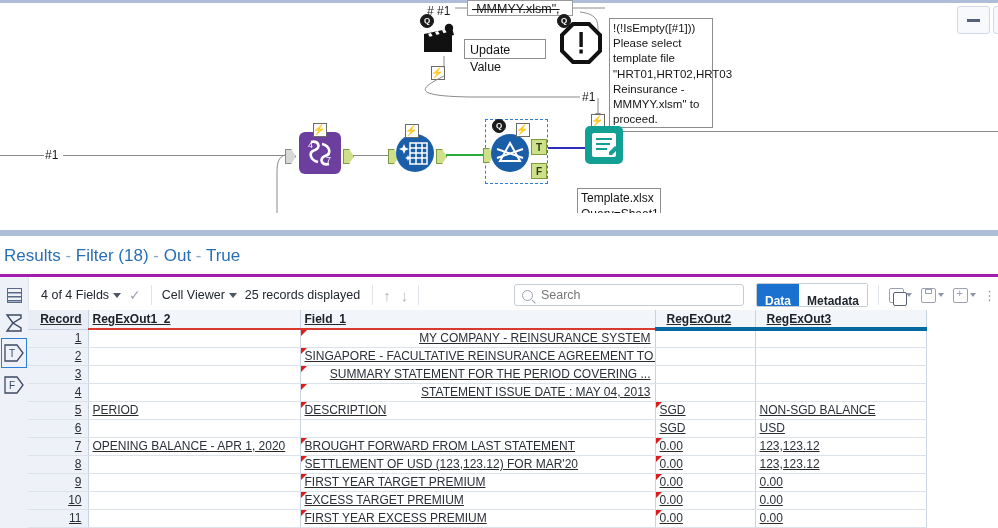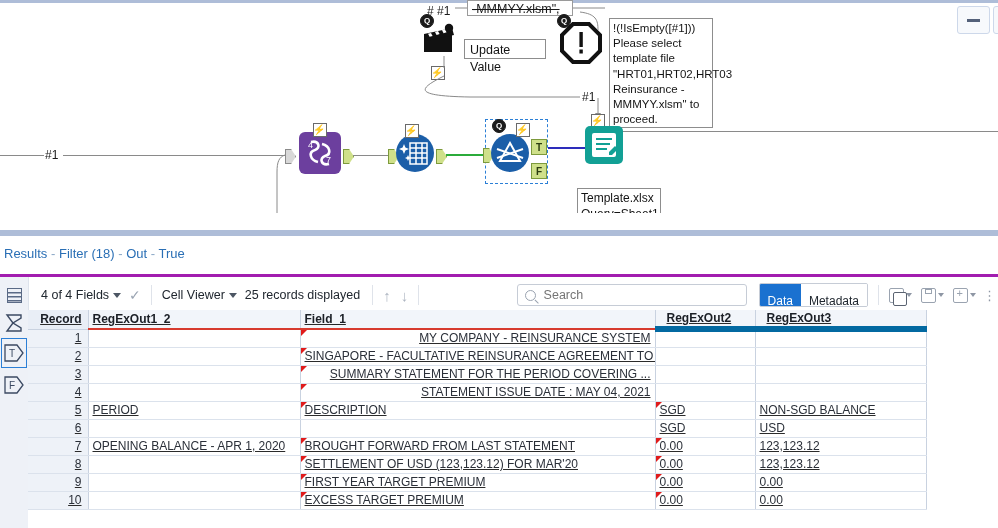--- a/index.html
+++ b/index.html
@@ -72,21 +72,21 @@
   }
 
   .sel-dash{position:absolute;border:1px dashed #2b7fd6;}
 
   
   .divider{position:absolute;left:0;top:230px;width:998px;height:6px;background:#aebdd8;}
   .results{position:absolute;left:0;top:236px;width:998px;height:292px;background:#fff;}
 
   .results-title{
     position:absolute;left:0;top:10px;height:18px;padding-left:4px;
-    font-size:13px;color:#2a6fb5;
+    font-size:17px;color:#2a6fb5;
   }
   .results-title .sep{color:#8aa7c6;}
 
   .toolbar{
     position:absolute;left:0;top:38px;width:998px;height:36px;
     background:#fff;border-top:3px solid #a21caf;border-bottom:1px solid #dfe4ec;
     display:flex;align-items:center;
   }
   .grip{
     width:28px;height:36px;background:#eef1f7;border-right:1px solid #dde3ec;
@@ -109,21 +109,21 @@
   .search-box .mag{
     width:9px;height:9px;border:1.4px solid #9aa3b0;border-radius:50%;position:relative;flex:0 0 auto;
   }
   .search-box .mag:after{content:"";position:absolute;right:-4px;bottom:-3px;width:5px;height:1.4px;background:#9aa3b0;transform:rotate(45deg);}
   .search-box input{
     border:0;outline:0;font-family:inherit;font-size:12.5px;color:#a16207;
     margin-left:6px;width:190px;background:transparent;
   }
   .seg{display:flex;border:1px solid #c6ccd6;border-radius:2px;overflow:hidden;height:22px;}
   .seg div{
-    display:flex;align-items:center;padding:17px 8px;font-size:12px;font-weight:normal;
+    display:flex;align-items:center;padding:17px 8px;font-size:12px;font-weight:bold;
     background:#fff;color:#20272f;cursor:pointer;
   }
   .seg div.on{background:#1a71d0;color:#fff;}
   .icobtn{display:flex;align-items:center;gap:2px;cursor:pointer;}
   .icobtn .gl{width:15px;height:15px;border:1.4px solid #9aa3b0;border-radius:2px;box-sizing:border-box;position:relative;}
   .icobtn .gl.copy:before{content:"";position:absolute;left:3px;top:3px;width:12px;height:12px;border:1.4px solid #5a6371;border-radius:2px;background:#fff;}
   .icobtn .gl.save:before{content:"";position:absolute;left:3px;top:0px;width:7px;height:5px;background:#fff;border:1.2px solid #9aa3b0;box-sizing:border-box;}
   .icobtn .gl.add:before{content:"+";position:absolute;left:2.5px;top:-2px;font-size:11px;color:#9aa3b0;}
   .icobtn .mini-caret{width:0;height:0;border-left:3.5px solid transparent;border-right:3.5px solid transparent;border-top:4.5px solid #8e96a4;}
   .dots{color:#8e96a4;font-size:13px;letter-spacing:0;line-height:1;}
@@ -137,21 +137,21 @@
 
   
   .grid{position:absolute;left:28px;top:74px;width:970px;height:218px;overflow:hidden;background:#fff;text-decoration:underline;}
   table.tb{border-collapse:collapse;table-layout:fixed;width:898px;}
   table.tb th{
     height:19px;background:#f2f5fa;border-right:1px solid #c9d2e0;border-bottom:2px solid #d73a2e;
     font-size:12px;font-weight:bold;color:#1b1f26;text-align:left;padding:0 0 0 4px;
     vertical-align:middle;box-sizing:border-box;
   }
   table.tb th.rec{text-align:right;padding:0 6px 0 0;border-bottom:1px solid #c9d2e0;background:#e9eef6;}
-  table.tb th.num{border-bottom:6px solid #0369a1;padding-left:11px;}
+  table.tb th.num{border-bottom:4px solid #0369a1;padding-left:11px;}
   table.tb td{
     height:18px;border-right:1px solid #c9d2e0;border-bottom:1px solid #dbe2ec;
     font-size:12px;color:#2a2f38;padding:0 4px;box-sizing:border-box;
     white-space:nowrap;overflow:hidden;position:relative;background:#fff;
   }
   table.tb td.rec{text-align:right;background:#eef2f8;color:#2a2f38;border-right:1px solid #c9d2e0;padding-right:6px;}
   td.right{text-align:right;}
   td.mark:before{
     content:"";position:absolute;left:0;top:0;
     border-top:6px solid #e01b1b;border-right:6px solid transparent;
@@ -435,21 +435,21 @@
             <tr>
               <td class="rec">3</td>
               <td class=""></td>
               <td class="right mark">SUMMARY STATEMENT FOR THE PERIOD COVERING ...</td>
               <td class=""></td>
               <td class=""></td>
             </tr>
             <tr>
               <td class="rec">4</td>
               <td class=""></td>
-              <td class="right mark">STATEMENT ISSUE DATE : MAY 04, 2021</td>
+              <td class="right mark">STATEMENT ISSUE DATE : MAY 04, 2013</td>
               <td class=""></td>
               <td class=""></td>
             </tr>
             <tr>
               <td class="rec">5</td>
               <td class="">PERIOD</td>
               <td class=" mark">DESCRIPTION</td>
               <td class=" mark">SGD</td>
               <td class="">NON-SGD BALANCE</td>
             </tr>
@@ -481,17 +481,24 @@
               <td class=" mark">0.00</td>
               <td class="">0.00</td>
             </tr>
             <tr>
               <td class="rec">10</td>
               <td class=""></td>
               <td class=" mark">EXCESS TARGET PREMIUM</td>
               <td class=" mark">0.00</td>
               <td class="">0.00</td>
             </tr>
+            <tr>
+              <td class="rec">11</td>
+              <td class=""></td>
+              <td class=" mark">FIRST YEAR EXCESS PREMIUM</td>
+              <td class=" mark">0.00</td>
+              <td class="">0.00</td>
+            </tr>
           </tbody>
       </table>
     </div>
   </div>
 </div>
 
 </body></html>

